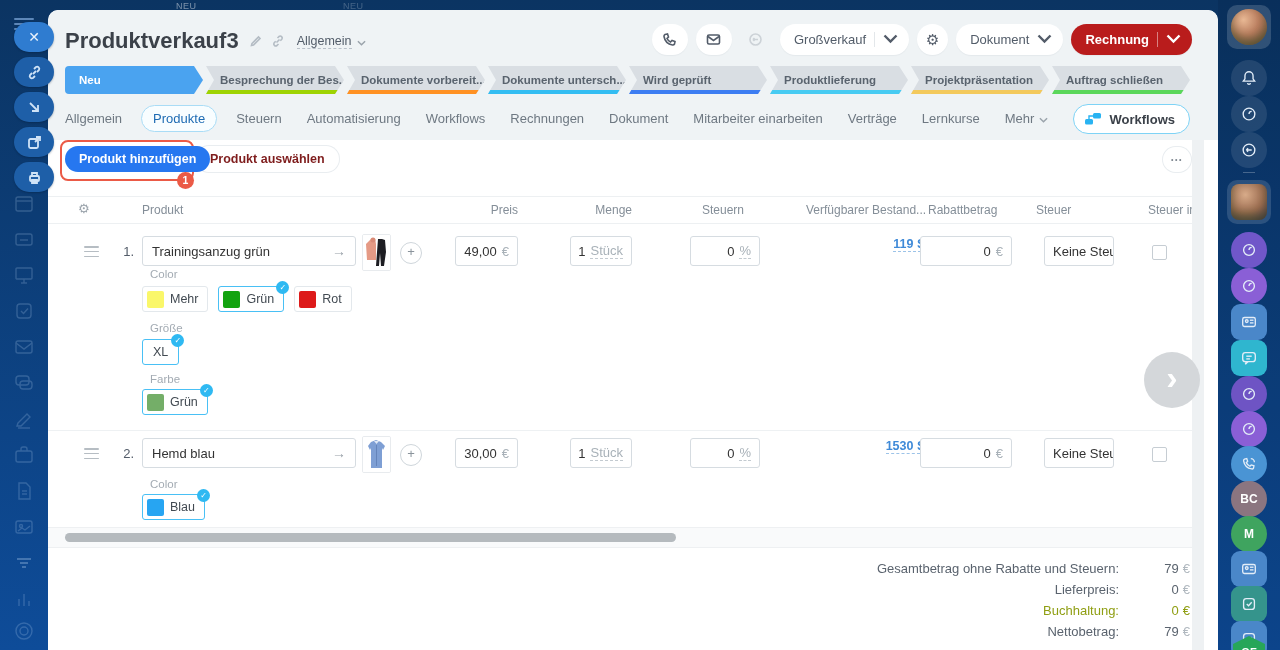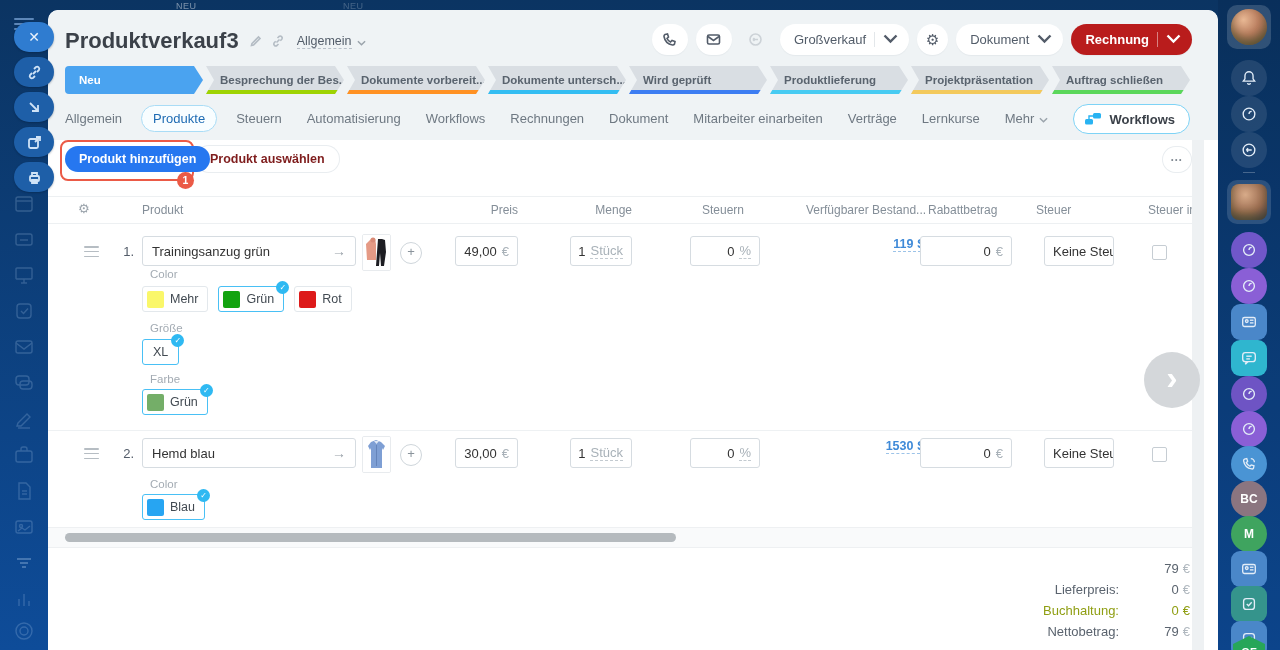--- a/index.html
+++ b/index.html
@@ -508,20 +508,21 @@
   </div>
 
   <div class="abs bigchev"><span>›</span></div>
   <div class="abs hscroll">
       <span class="hthumb"></span>
     </div>
   <div class="abs vstrip"></div>
 
   <div class="abs summary">
     <div class="sline">
+      <span class="slabel">Gesamtbetrag ohne Rabatte und Steuern:</span>
       <span class="sval"><span>79</span><span class="cur">€</span></span>
     </div>
     <div class="sline">
       <span class="slabel">Lieferpreis:</span>
       <span class="sval"><span>0</span><span class="cur">€</span></span>
     </div>
     <div class="sline green" style="color: rgb(143, 158, 18);">
       <span class="slabel">Buchhaltung:</span>
       <span class="sval"><span>0</span><span class="cur">€</span></span>
     </div>

